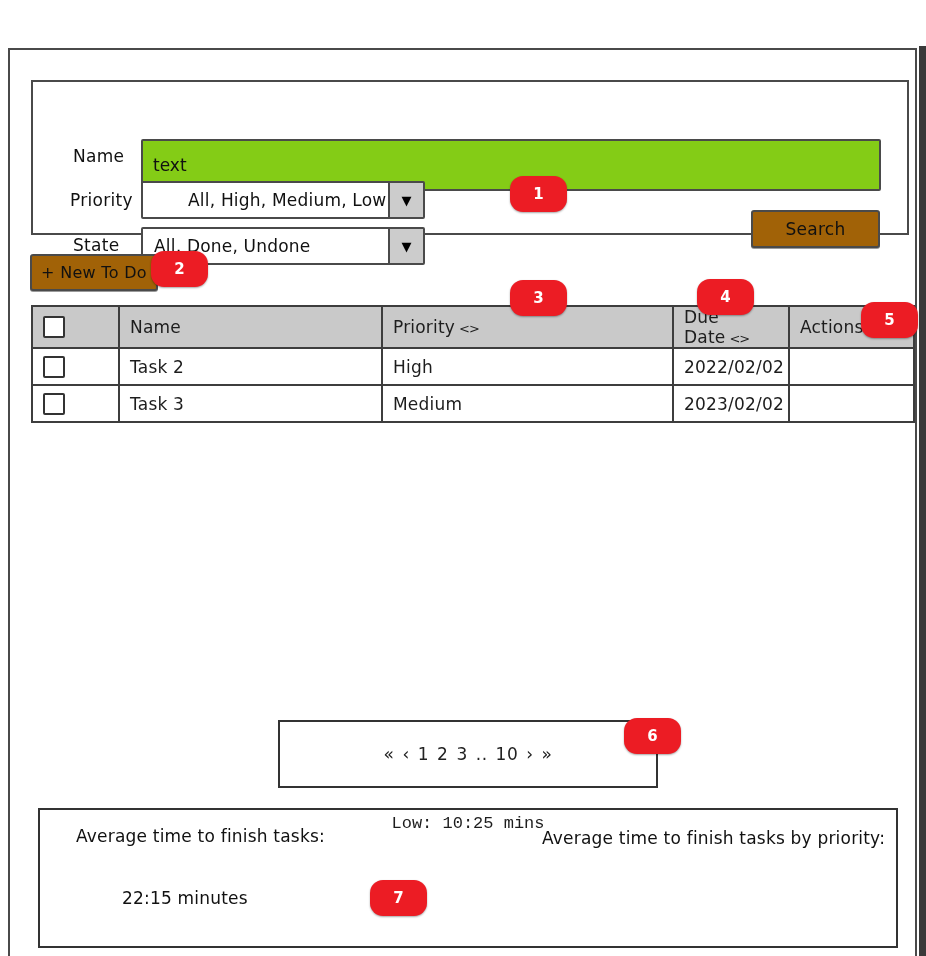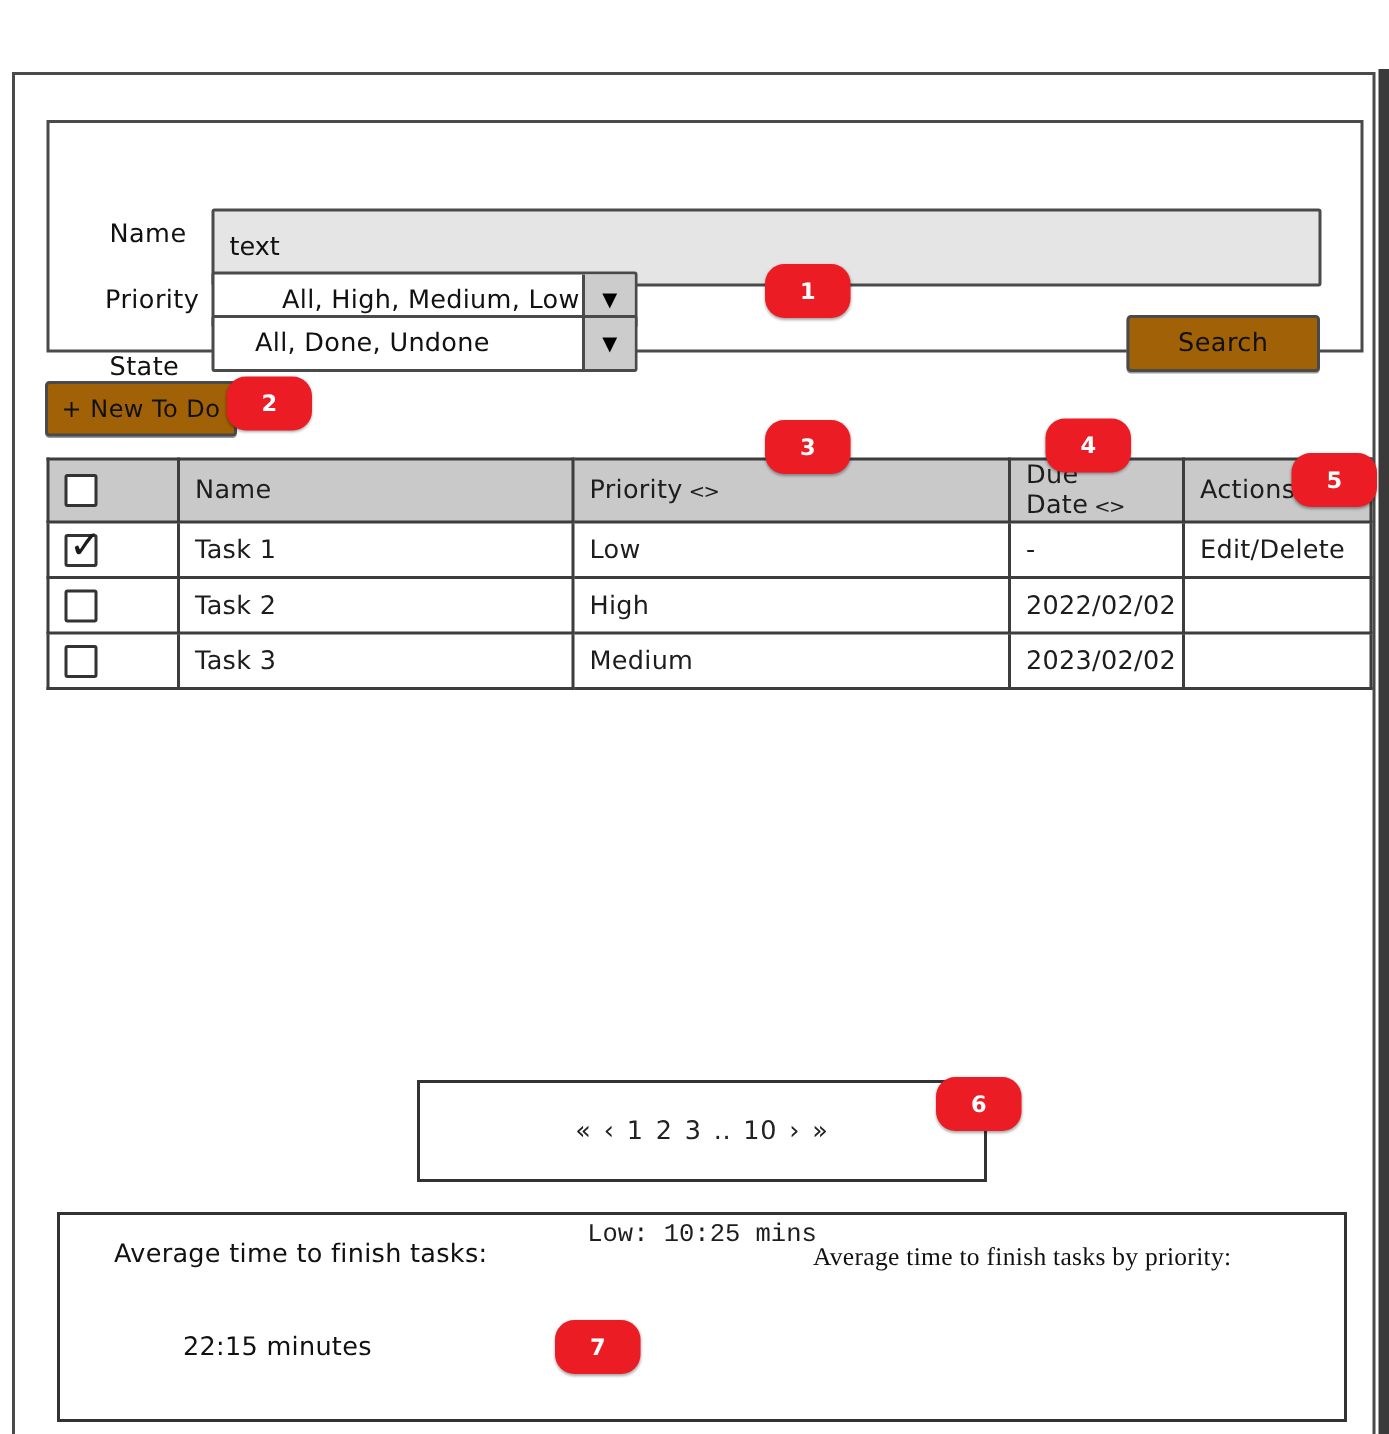--- a/index.html
+++ b/index.html
@@ -34,30 +34,30 @@
   }
   .field-label { position: absolute; font-size: 17px; color: #111; letter-spacing: .3px; }
   .lbl-name    { left: 40px;  top: 64px; }
   .lbl-priority{ left: 37px;  top: 108px; }
   .lbl-state   { left: 40px;  top: 153px; }
 
   .text-input {
     position: absolute; left: 108px; top: 57px; width: 740px; height: 52px;
     border: 2px solid #4a4a4a; border-radius: 2px;
     font-family: "DejaVu Sans", sans-serif; font-size: 17px; color: #111;
-    padding: 0 10px; background: #e5e5e5; outline: none;
+    padding: 0 10px; background: #84cc16; outline: none;
   }
 
   .combo {
     position: absolute; left: 108px; width: 284px; height: 38px;
     border: 2px solid #4a4a4a; border-radius: 2px; background: #fff;
     display: flex; align-items: stretch;
   }
   .combo-priority { top: 99px; padding-left: 34px; }
-  .combo-state    { top: 128px; padding-left: 16px; }
+  .combo-state    { top: 145px; }
   .combo-value {
     flex: 1; display: flex; align-items: center; padding-left: 11px;
     font-size: 17px; color: #111; letter-spacing: .2px; white-space: nowrap; overflow: hidden;
   }
   .combo-arrow {
     width: 35px; background: #cccccc; border-left: 2px solid #4a4a4a;
     display: flex; align-items: center; justify-content: center;
     font-size: 13px; color: #000; cursor: pointer;
   }
 
@@ -112,21 +112,21 @@
   .page-item.ellipsis { cursor: default; }
 
   
   .stats-panel {
     position: absolute; left: 28px; top: 758px; width: 860px; height: 140px;
     border: 2px solid #333; background: #fff; text-align: center;
   }
   .stats-text { position: absolute; font-size: 17px; color: #111; letter-spacing: .2px; }
   .avg-title { left: 36px; top: 16px; }
   .avg-value { left: 82px; top: 78px; }
-  .byp-title { left: 502px; top: 18px; font-family: Liberation Serif, serif; }
+  .byp-title { left: 502px; top: 18px; }
   .byp-list  { left: 502px; top: 48px; line-height: 27.5px; font-size: 17px; font-family: Liberation Mono, monospace; }
 
   
   .badge {
     position: absolute; width: 57px; height: 36px;
     background: #ec1c24; border-radius: 13px;
     color: #fff; font-weight: bold; font-size: 15px;
     display: flex; align-items: center; justify-content: center;
     box-shadow: 0 1px 2px rgba(0,0,0,.35);
     z-index: 10;
@@ -181,27 +181,20 @@
         <tr>
           <th class="cell-check"><span class="cb"></span></th>
           <th><span>Name</span></th>
           <th><span>Priority</span><span class="sort-glyph">&lt;&gt;</span></th>
           <th><span>Due Date</span><span class="sort-glyph">&lt;&gt;</span></th>
           <th><span>Actions</span></th>
         </tr>
       </thead>
       <tbody>
         <tr>
-          <td class="cell-check"><span class="cb checked"></span></td>
-          <td>Task 1</td>
-          <td>Low</td>
-          <td>-</td>
-          <td>Edit/Delete</td>
-        </tr>
-        <tr>
           <td class="cell-check"><span class="cb"></span></td>
           <td>Task 2</td>
           <td>High</td>
           <td>2022/02/02</td>
           <td></td>
         </tr>
         <tr>
           <td class="cell-check"><span class="cb"></span></td>
           <td>Task 3</td>
           <td>Medium</td>

